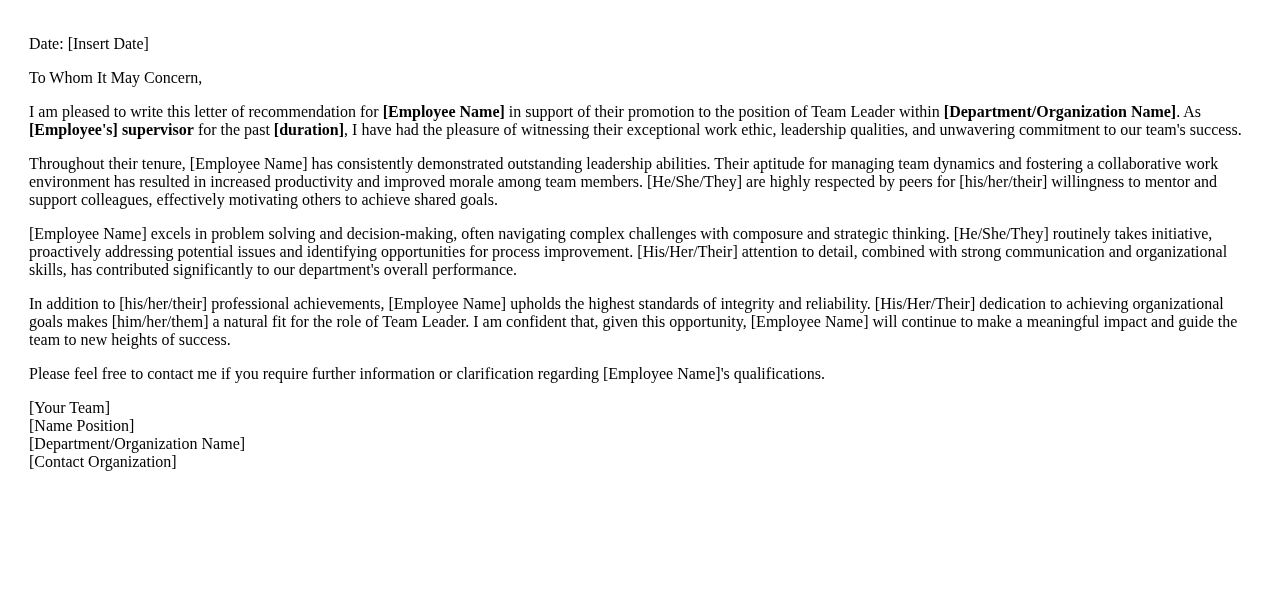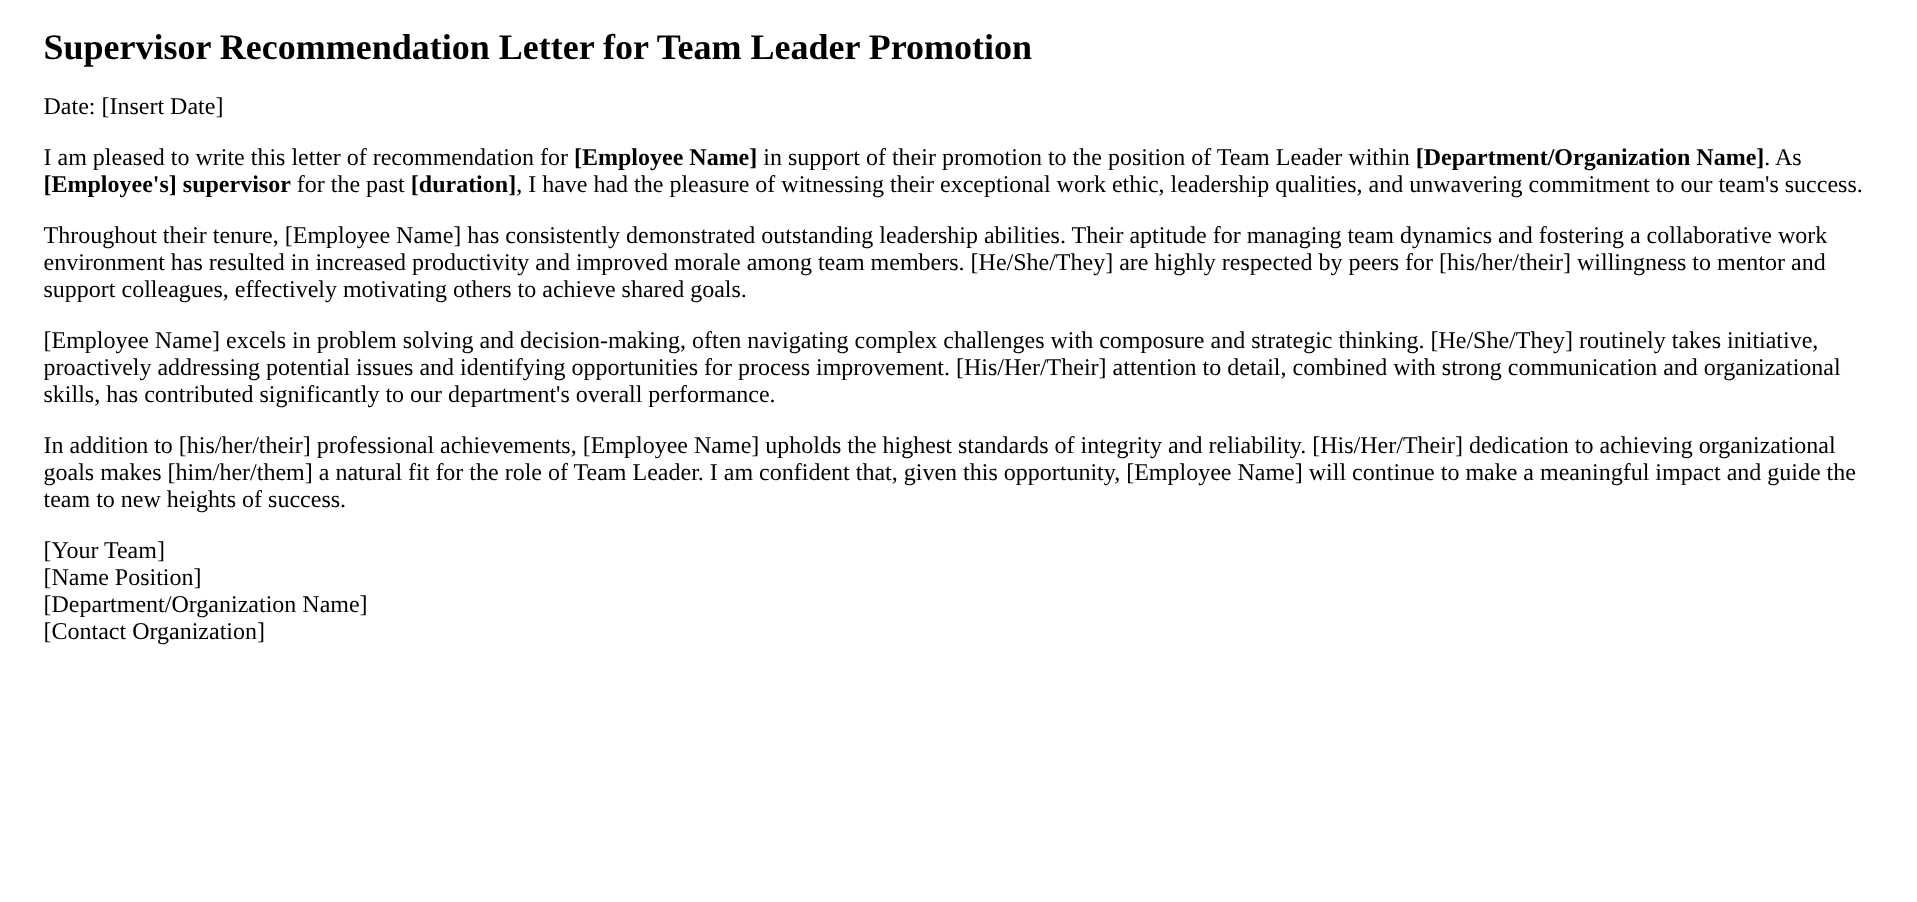--- a/index.html
+++ b/index.html
@@ -28,22 +28,23 @@
   }
   .letter strong {
     font-weight: bold;
     margin-top: 32px;
   }
 </style>
 </head>
 <body>
 
 <article class="letter">
-  <h1 class="letter-title">Supervisor Recommendation Letter for Team Leader Promotion</h1>
   <div id="letter-body">
       <p><span>Date: [Insert Date]</span></p>
+      <p><span>To Whom It May Concern,</span></p>
       <p><span>I am pleased to write this letter of recommendation for </span><strong>[Employee Name]</strong><span> in support of their promotion to the position of Team Leader within </span><strong>[Department/Organization Name]</strong><span>. As </span><strong>[Employee's] supervisor</strong><span> for the past </span><strong>[duration]</strong><span>, I have had the pleasure of witnessing their exceptional work ethic, leadership qualities, and unwavering commitment to our team's success.</span></p>
       <p><span>Throughout their tenure, [Employee Name] has consistently demonstrated outstanding leadership abilities. Their aptitude for managing team dynamics and fostering a collaborative work environment has resulted in increased productivity and improved morale among team members. [He/She/They] are highly respected by peers for [his/her/their] willingness to mentor and support colleagues, effectively motivating others to achieve shared goals.</span></p>
       <p><span>[Employee Name] excels in problem solving and decision-making, often navigating complex challenges with composure and strategic thinking. [He/She/They] routinely takes initiative, proactively addressing potential issues and identifying opportunities for process improvement. [His/Her/Their] attention to detail, combined with strong communication and organizational skills, has contributed significantly to our department's overall performance.</span></p>
       <p><span>In addition to [his/her/their] professional achievements, [Employee Name] upholds the highest standards of integrity and reliability. [His/Her/Their] dedication to achieving organizational goals makes [him/her/them] a natural fit for the role of Team Leader. I am confident that, given this opportunity, [Employee Name] will continue to make a meaningful impact and guide the team to new heights of success.</span></p>
+      <p><span>Please feel free to contact me if you require further information or clarification regarding [Employee Name]'s qualifications.</span></p>
       <p><span>[Your Team]</span><br><span>[Name Position]</span><br><span>[Department/Organization Name]</span><br><span>[Contact Organization]</span></p>
     </div>
 </article>
 
 </body></html>

